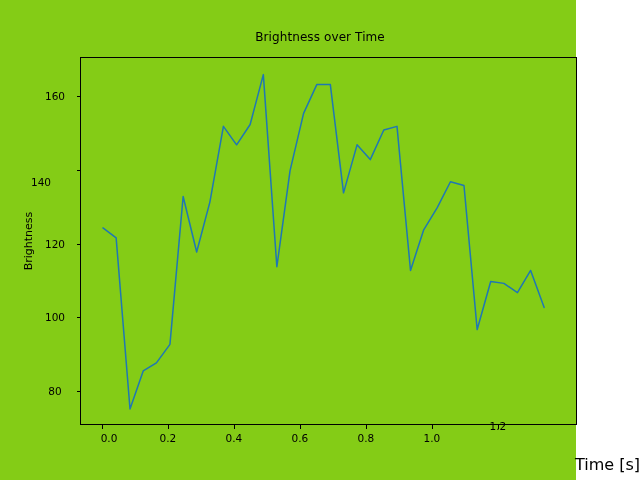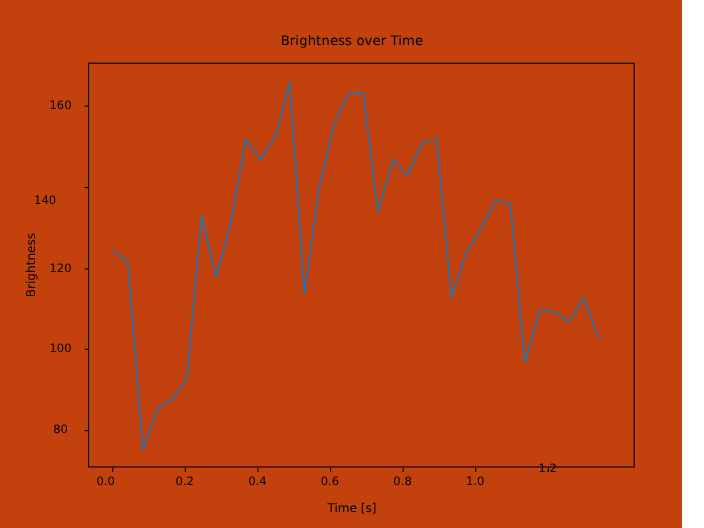--- a/index.html
+++ b/index.html
@@ -8,23 +8,23 @@
     background: #ffffff;
   }
   body {
     width: 640px;
     height: 480px;
     font-family: "DejaVu Sans", sans-serif;
     overflow: hidden;
   }
   #figure {
     position: relative;
-    width: 620px;
+    width: 576px;
     height: 480px;
-    background: #c2410c;
+    background: #84cc16;
   }
   #chart-title {
     position: absolute;
     left: 0;
     top: 30px;
     width: 640px;
     text-align: center;
     font-size: 12px;
     color: #000000;
     letter-spacing: 0.1px;
@@ -73,22 +73,22 @@
   .xtick-mark {
     height: 3.5px;
     width: 1px;
     top: 425px;
   }
   #xlabel {
     position: absolute;
     left: 0;
     top: 455px;
     width: 640px;
-    text-align: center;
-    font-size: 11px;
+    text-align: right;
+    font-size: 16px;
     color: #000000;
   }
   #ylabel {
     position: absolute;
     left: 0px;
     top: 0px;
     width: 368px;
     text-align: center;
     font-size: 11px;
     color: #000000;
@@ -110,21 +110,21 @@
       <div class="tick-label ytick-label" style="top: 391.38px; left: 38px; width: 34px;">80</div>
       <div class="tick-mark ytick-mark" style="top: 317.48px;"></div>
       <div class="tick-label ytick-label" style="top: 317.48px; left: 38px; width: 34px;">100</div>
       <div class="tick-mark ytick-mark" style="top: 243.59px;"></div>
       <div class="tick-label ytick-label" style="top: 243.59px; left: 38px; width: 34px;">120</div>
       <div class="tick-mark ytick-mark" style="top: 169.69px;"></div>
       <div class="tick-label ytick-label" style="top: 169.69px; left: 24px; width: 34px; margin-top: 12px;">140</div>
       <div class="tick-mark ytick-mark" style="top: 95.8px;"></div>
       <div class="tick-label ytick-label" style="top: 95.8px; left: 38px; width: 34px;">160</div>
       <div class="tick-mark xtick-mark" style="left: 101.95px;"></div>
-      <div class="tick-label xtick-label" style="left: 96px; top: 432px;">0.0</div>
+      <div class="tick-label xtick-label" style="left: 109px; top: 432px;">0.0</div>
       <div class="tick-mark xtick-mark" style="left: 167.95px;"></div>
       <div class="tick-label xtick-label" style="left: 167.95px; top: 432px;">0.2</div>
       <div class="tick-mark xtick-mark" style="left: 233.95px;"></div>
       <div class="tick-label xtick-label" style="left: 233.95px; top: 432px; text-align: center;">0.4</div>
       <div class="tick-mark xtick-mark" style="left: 299.95px;"></div>
       <div class="tick-label xtick-label" style="left: 299.95px; top: 432px;">0.6</div>
       <div class="tick-mark xtick-mark" style="left: 365.96px;"></div>
       <div class="tick-label xtick-label" style="left: 365.96px; top: 432px; text-align: right;">0.8</div>
       <div class="tick-mark xtick-mark" style="left: 431.96px;"></div>
       <div class="tick-label xtick-label" style="left: 431.96px; top: 432px;">1.0</div>

